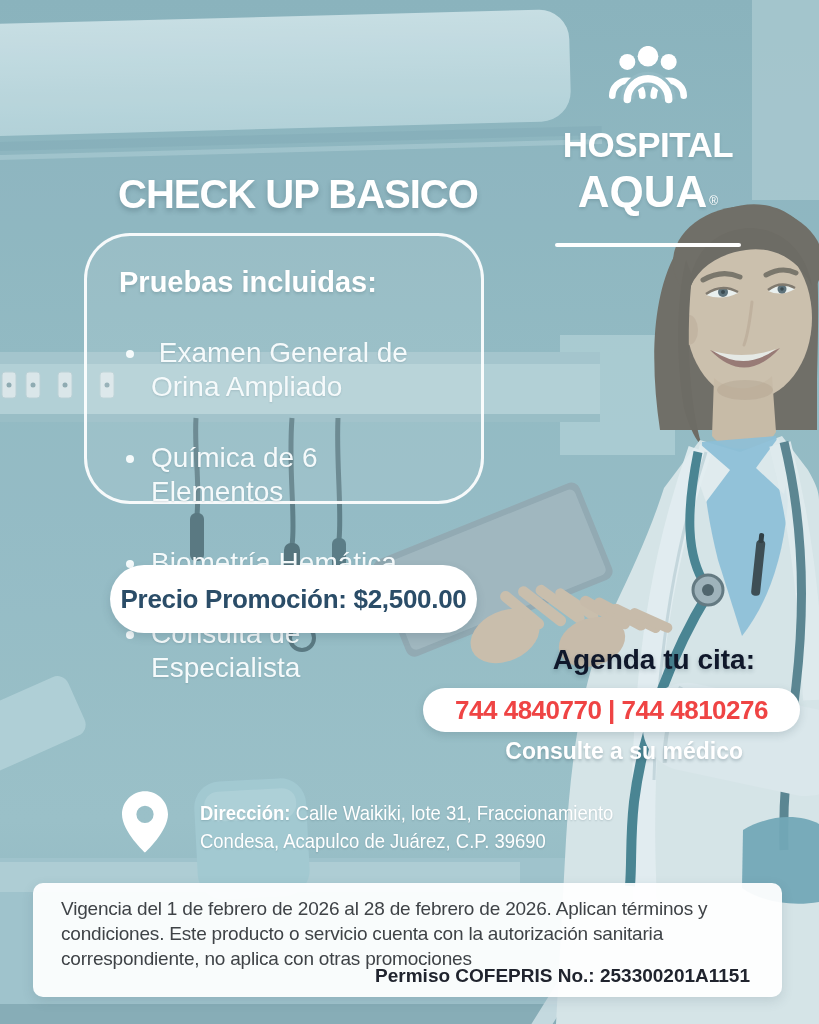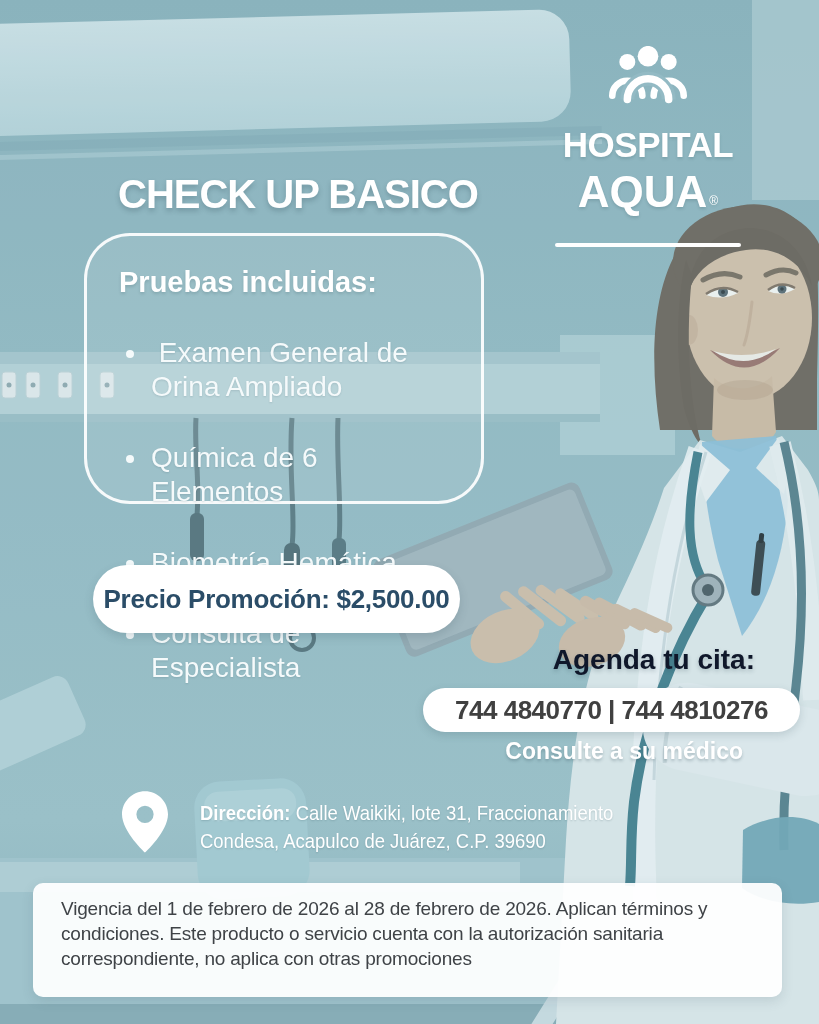--- a/index.html
+++ b/index.html
@@ -71,21 +71,21 @@
     padding-left: 32px;
     font-size: 28px; line-height: 34px;
     color: #f5fafb;
     text-shadow: 0 1px 2px rgba(40,70,80,.15);
   }
   .tests-list li { padding-left: 2px; margin-top: 37px; }
 
   
   .price-pill {
     position: absolute;
-    left: 93px; top: 565px;
+    left: 110px; top: 565px;
     width: 367px; height: 68px;
     background: #ffffff;
     border-radius: 34px;
     display: flex; align-items: center; justify-content: center;
     box-shadow: 0 4px 10px rgba(50,80,90,.18);
   }
   .price-pill span {
     font-size: 26px; font-weight: 700; color: #2b4d68; letter-spacing: -0.3px;
     white-space: nowrap;
   }
@@ -101,21 +101,21 @@
   .phone-pill {
     position: absolute;
     left: 423px; top: 688px;
     width: 377px; height: 44px;
     background: #ffffff;
     border-radius: 22px;
     display: flex; align-items: center; justify-content: center;
     box-shadow: 0 3px 8px rgba(50,80,90,.18);
   }
   .phone-pill span {
-    font-size: 26px; font-weight: 700; color: #404040; letter-spacing: -0.5px;
+    font-size: 26px; font-weight: 700; color: #ef4444; letter-spacing: -0.5px;
     white-space: nowrap;
   }
   .consulte {
     position: absolute;
     right: 76px; top: 738px;
     font-size: 23px; font-weight: 700; color: #ffffff;
     text-shadow: 0 2px 3px rgba(30,60,70,.25);
     white-space: nowrap;
   }
 
@@ -350,15 +350,16 @@
   <svg class="address-pin" viewBox="0 0 24 32" aria-hidden="true">
     <path fill-rule="evenodd" fill="#ffffff" d="M12 0C5.4 0 0 5.4 0 12c0 9 12 20 12 20s12-11 12-20C24 5.4 18.6 0 12 0zm0 16.5a4.5 4.5 0 1 1 0-9 4.5 4.5 0 0 1 0 9z"></path>
   </svg>
   <div class="address-text">
     <div><span class="addr-label">Dirección:</span><span>Calle Waikiki, lote 31, Fraccionamiento</span></div>
     <div>Condesa, Acapulco de Juárez, C.P. 39690</div>
   </div>
 
   <div class="legal-box">
     <p class="legal-text">Vigencia del 1 de febrero de 2026 al 28 de febrero de 2026. Aplican términos y condiciones. Este producto o servicio cuenta con la autorización sanitaria correspondiente, no aplica con otras promociones</p>
+    <div class="permiso">Permiso COFEPRIS No.: 253300201A1151</div>
   </div>
 
 </div>
 
 </body></html>

